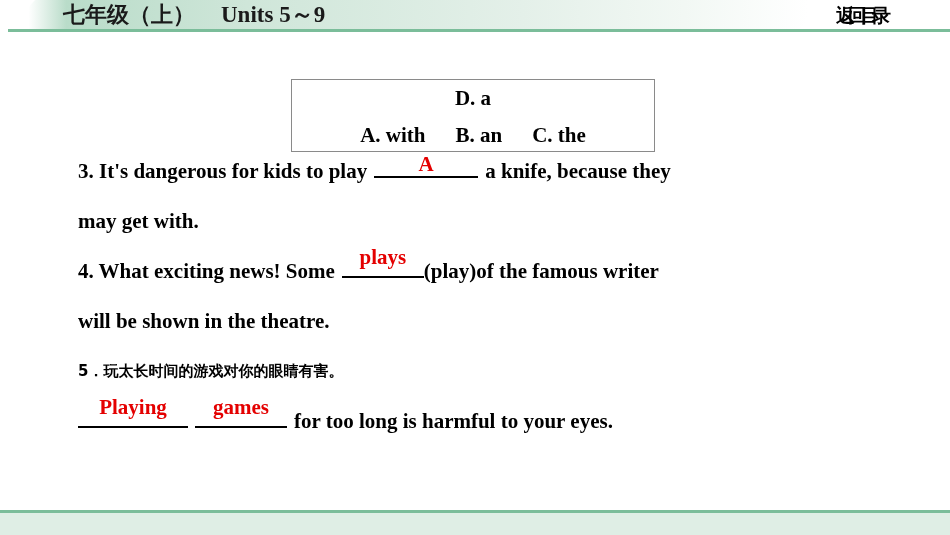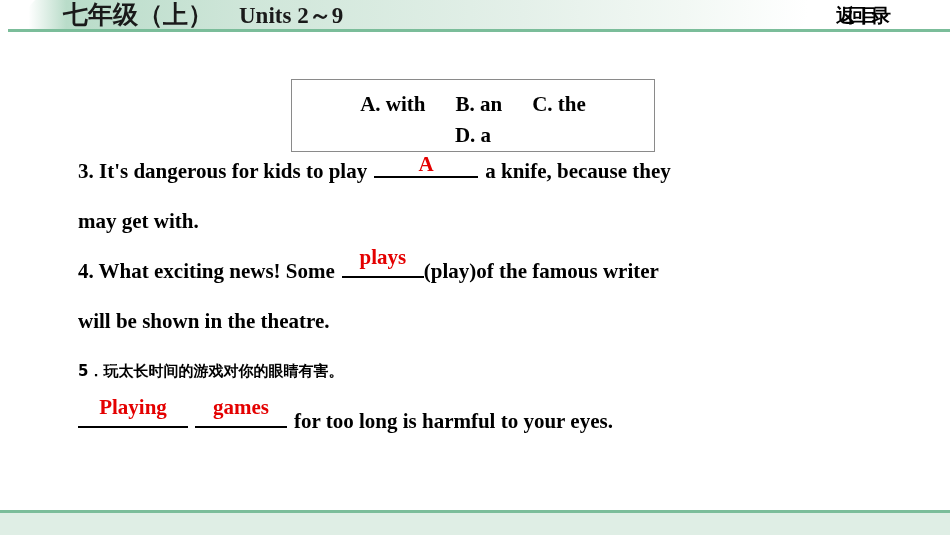--- a/index.html
+++ b/index.html
@@ -57,21 +57,21 @@
     line-height: 28px;
     font-size: 23px;
     font-weight: bold;
     color: #1a1a1a;
     white-space: nowrap;
     letter-spacing: 0px;
   }
   .header-title .cn {
     font-family: "DejaVu Sans", sans-serif;
     font-weight: bold;
-    font-size: 25px;
+    font-size: 22px;
   }
   .header-title .gap {
     display: inline-block;
     width: 26px;
   }
   .header-return {
     position: absolute;
     left: 836px;
     top: 3px;
     font-family: "DejaVu Sans", sans-serif;
@@ -179,32 +179,32 @@
 </style>
 </head>
 <body>
 
 <div class="header">
   <div class="header-band"></div>
   <div class="header-right-tab"></div>
   <div class="header-underline"></div>
 
   <div class="header-title">
-    <span class="cn">七年级（上）</span><span class="gap"></span><span>Units 2～9</span>
+    <span class="cn">七年级（上）</span><span class="gap"></span><span>Units 5～9</span>
   </div>
 
   <div class="header-return">返回目录</div>
 </div>
 
 <div class="options-box">
+  <div class="options-line l2">
+    <span>D. a</span>
+  </div>
   <div class="options-line l1">
     <span>A. with</span><span class="opt-gap"></span><span>B. an</span><span class="opt-gap"></span><span>C. the</span>
-  </div>
-  <div class="options-line l2">
-    <span>D. a</span>
   </div>
 </div>
 
 <div class="content">
 
   <div class="qline">
     <span>3. It's dangerous for kids to play</span><span class="sp"></span><span class="blank w1"><span class="answer">A</span></span><span class="sp"></span><span>a knife, because they</span>
   </div>
   <div class="qline">may get with.</div>
 

